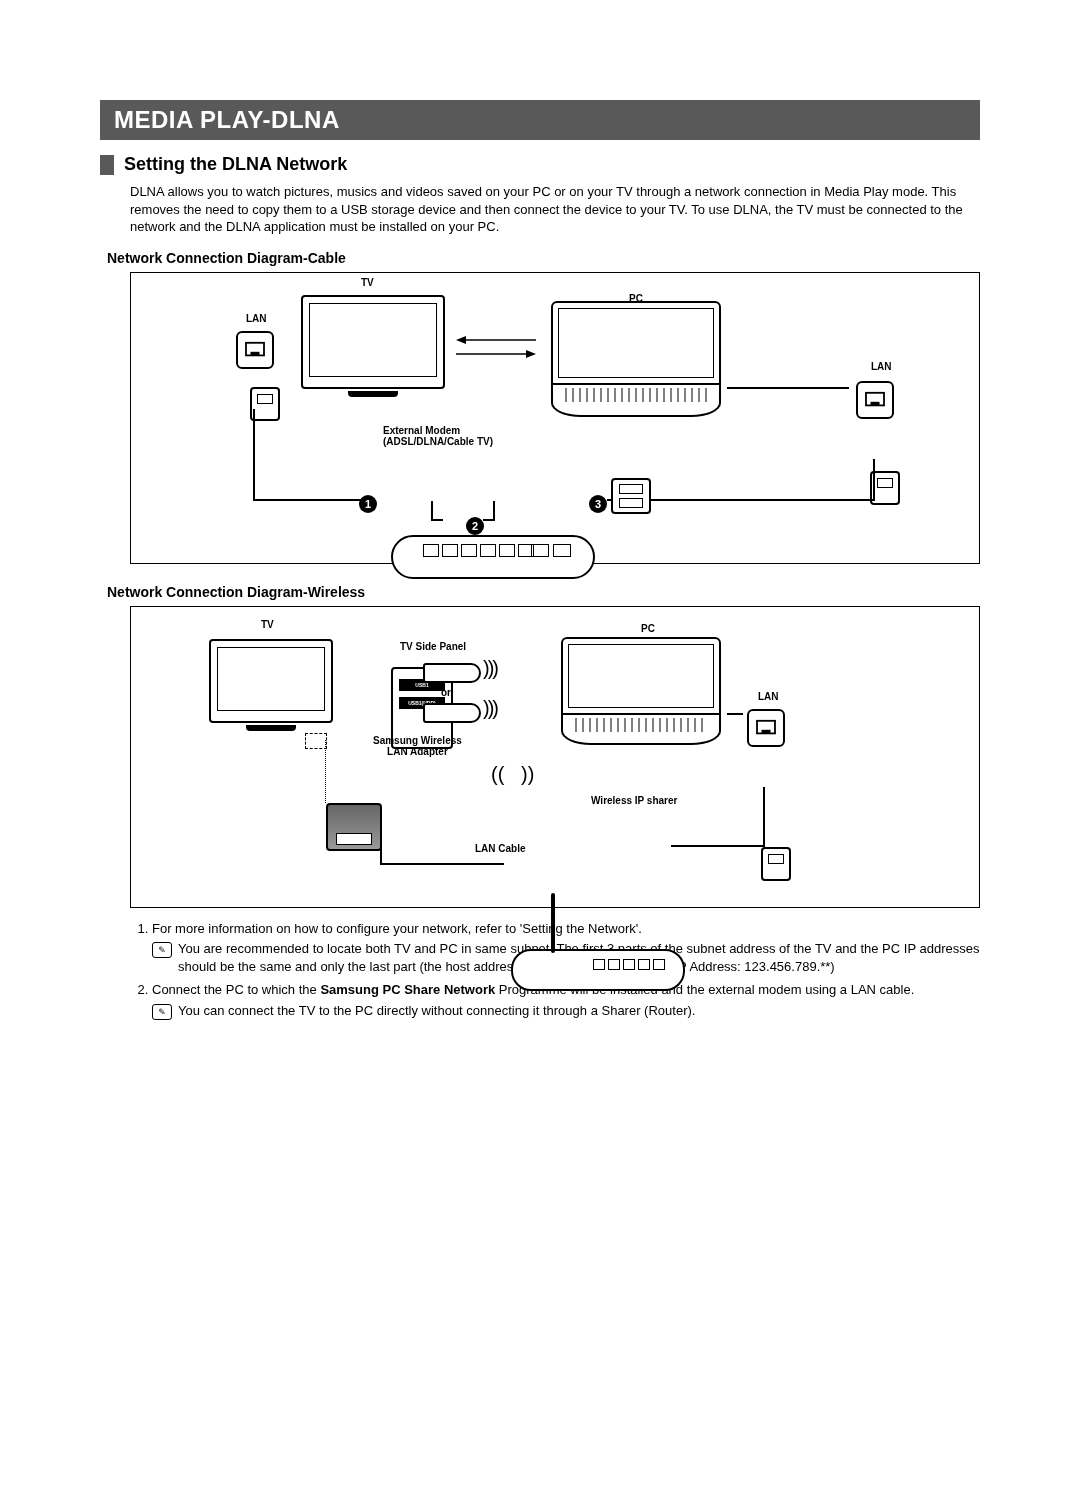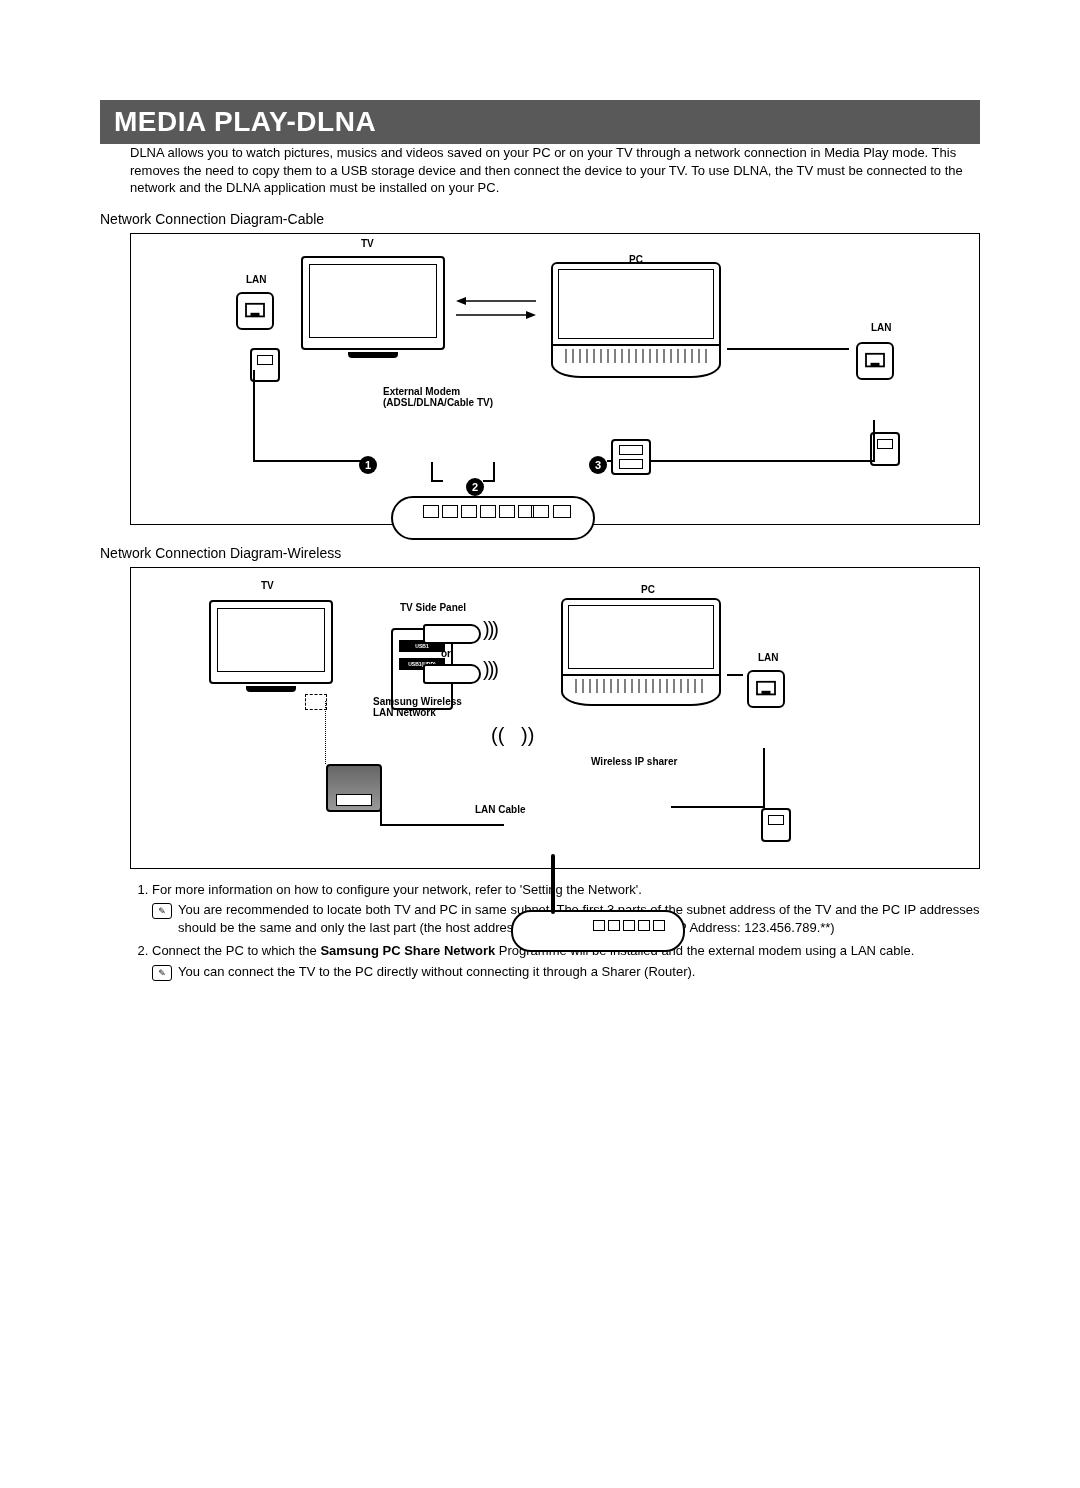--- a/index.html
+++ b/index.html
@@ -12,21 +12,21 @@
   }
   .page {
     padding: 100px 100px 40px 100px;
     position: relative;
     min-height: 1300px;
   }
   .banner {
     background: #595959;
     color: #fff;
     font-weight: bold;
-    font-size: 28px;
+    font-size: 24px;
     padding: 6px 14px;
     letter-spacing: 0.5px;
   }
   .section-heading {
     display: flex;
     align-items: center;
     margin: 14px 0 8px 0;
   }
   .section-heading .mark {
     width: 14px;
@@ -38,23 +38,23 @@
     font-weight: bold;
     font-size: 18px;
   }
   .intro {
     margin-left: 30px;
     font-size: 13px;
     line-height: 1.35;
     margin-bottom: 14px;
   }
   .subheading {
-    font-weight: normal;
+    font-weight: bold;
     font-size: 14px;
-    margin: 10px 0 6px 0;
+    margin: 10px 0 6px 7px;
   }
   .diagram {
     border: 1px solid #000;
     margin-left: 30px;
     padding: 10px;
     position: relative;
     font-size: 10px;
     font-weight: bold;
   }
   .diagram-cable { height: 270px; }
@@ -98,20 +98,24 @@
   .footer { position:absolute; bottom:40px; left:0; right:0; display:flex; align-items:center; justify-content:center; }
   .footer-bar { width:180px; height:26px; background:#b8b8b8; display:flex; align-items:center; justify-content:center; font-weight:bold; font-size:13px; }
 </style>
 </head>
 <body>
 
 <div class="page">
 
   <div class="banner">MEDIA PLAY-DLNA</div>
 
+  <div class="section-heading">
+    <div class="mark"></div>
+    <div class="text">Setting the DLNA Network</div>
+  </div>
 
   <div class="intro">DLNA allows you to watch pictures, musics and videos saved on your PC or on your TV through a network connection in Media Play mode. This removes the need to copy them to a USB storage device and then connect the device to your TV. To use DLNA, the TV must be connected to the network and the DLNA application must be installed on your PC.</div>
 
   <div class="subheading">Network Connection Diagram-Cable</div>
   <div class="diagram diagram-cable">
     <div class="label" style="left:230px; top:4px;">TV</div>
     <div class="label" style="left:498px; top:20px;">PC</div>
     <div class="label" style="left:115px; top:40px;">LAN</div>
     <div class="label" style="left:740px; top:88px;">LAN</div>
 
@@ -220,23 +224,23 @@
       <div class="usb-slot">USB1</div>
       <div class="usb-slot">USB1(HDD)</div>
     </div>
 
     <div class="usb-dongle" style="left:292px; top:56px;"></div>
     <div class="wifi-waves" style="left:352px; top:50px;">)))</div>
     <div class="label" style="left:310px; top:80px;">or</div>
     <div class="usb-dongle" style="left:292px; top:96px;"></div>
     <div class="wifi-waves" style="left:352px; top:90px;">)))</div>
 
-    <div class="label" style="left:242px; top:128px; text-align:left;">
+    <div class="label" style="left:242px; top:128px; text-align:center;">
       <div>Samsung Wireless</div>
-      <div>LAN Network</div>
+      <div>LAN Adapter</div>
     </div>
 
     <div class="dev laptop" style="left:430px; top:30px; width:160px;">
       <div class="laptop-screen" style="height:74px;">
           <div class="laptop-screen-inner" style="height:62px;"></div>
         </div>
       <div class="laptop-base" style="height:28px;">
           <div class="laptop-keys"></div>
         </div>
     </div>

